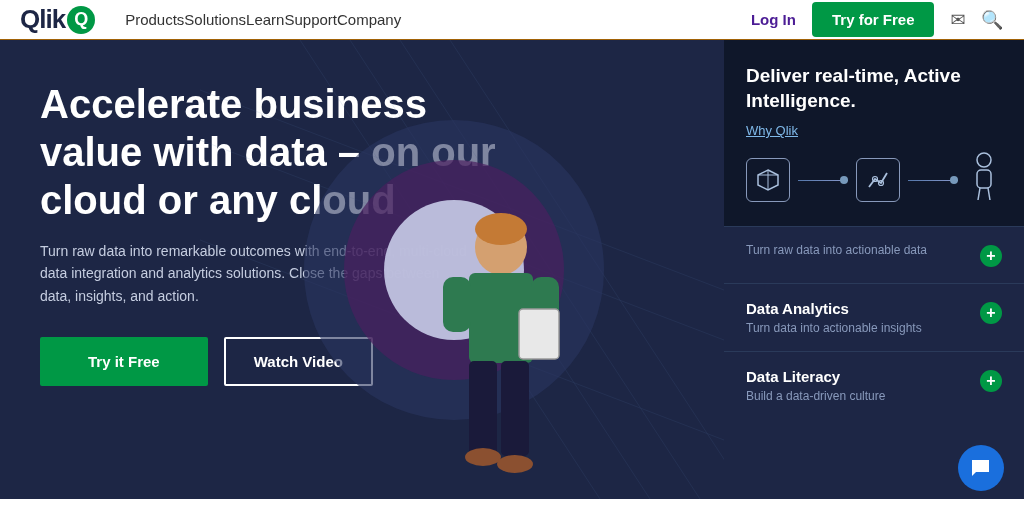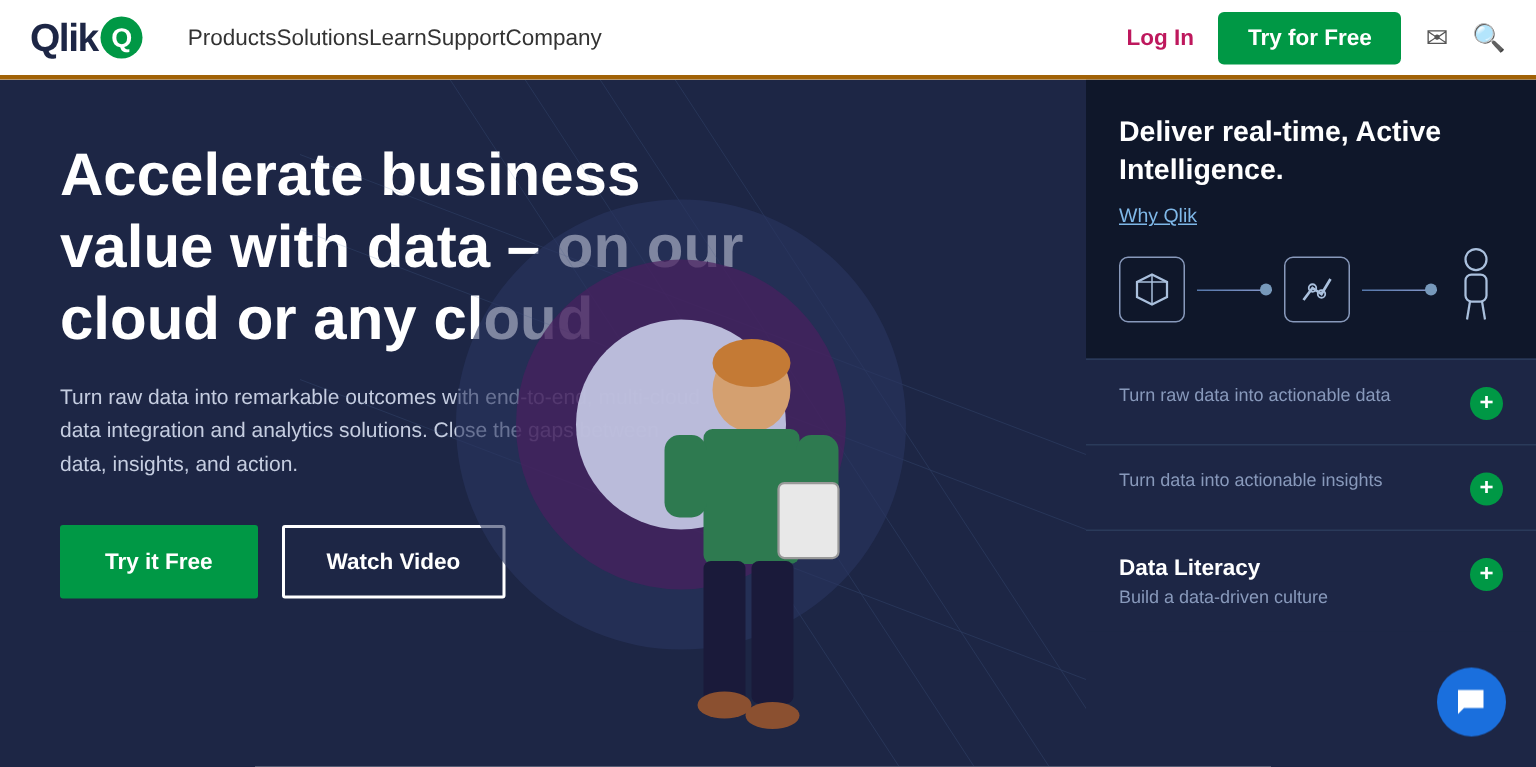--- a/index.html
+++ b/index.html
@@ -2,24 +2,24 @@
 <html><head>
   <meta charset="utf-8">
   <style>
     * { margin: 0; padding: 0; box-sizing: border-box; }
     body { font-family: 'Arial', sans-serif; width: 1024px; height: 511px; overflow: hidden; }
 
     
     .header {
       display: flex;
       align-items: center;
-      height: 53px;
+      height: 40px;
       background: #fff;
       padding: 12px 20px;
-      border-bottom: 3px solid #a16207;
+      border-bottom: 1px solid #a16207;
       position: relative;
       z-index: 10;
     }
     .logo-area {
       display: flex;
       align-items: center;
       margin-right: 30px;
     }
     .logo-text {
       font-size: 26px;
@@ -51,21 +51,21 @@
       padding: 4px 0;
       font-weight: 500;
     }
     .header-right {
       display: flex;
       align-items: center;
       gap: 16px;
     }
     .login-btn {
       font-size: 15px;
-      color: #be185d;
+      color: #4c1d95;
       font-weight: 600;
       cursor: pointer;
     }
     .try-free-btn {
       background: #009845;
       color: #fff;
       border: none;
       padding: 9px 20px;
       border-radius: 4px;
       font-size: 15px;
@@ -108,21 +108,21 @@
       margin-bottom: 30px;
     }
     .hero-buttons {
       display: flex;
       gap: 16px;
     }
     .btn-try {
       background: #009845;
       color: #fff;
       border: 2px solid #009845;
-      padding: 14px 28px;
+      padding: 14px 46px;
       font-size: 15px;
       font-weight: 700;
       cursor: pointer;
       border-radius: 2px;
     }
     .btn-watch {
       background: transparent;
       color: #fff;
       border: 2px solid #fff;
       padding: 14px 28px;
@@ -435,20 +435,21 @@
     </div>
     <div class="sidebar-cards">
       <div class="sidebar-card">
         <div class="card-text">
           <div class="card-subtitle">Turn raw data into actionable data</div>
         </div>
         <div class="card-plus">+</div>
       </div>
       <div class="sidebar-card">
         <div class="card-text">
+          <div class="card-title">Data Analytics</div>
           <div class="card-subtitle">Turn data into actionable insights</div>
         </div>
         <div class="card-plus">+</div>
       </div>
       <div class="sidebar-card">
         <div class="card-text">
           <div class="card-title">Data Literacy</div>
           <div class="card-subtitle">Build a data-driven culture</div>
         </div>
         <div class="card-plus">+</div>

